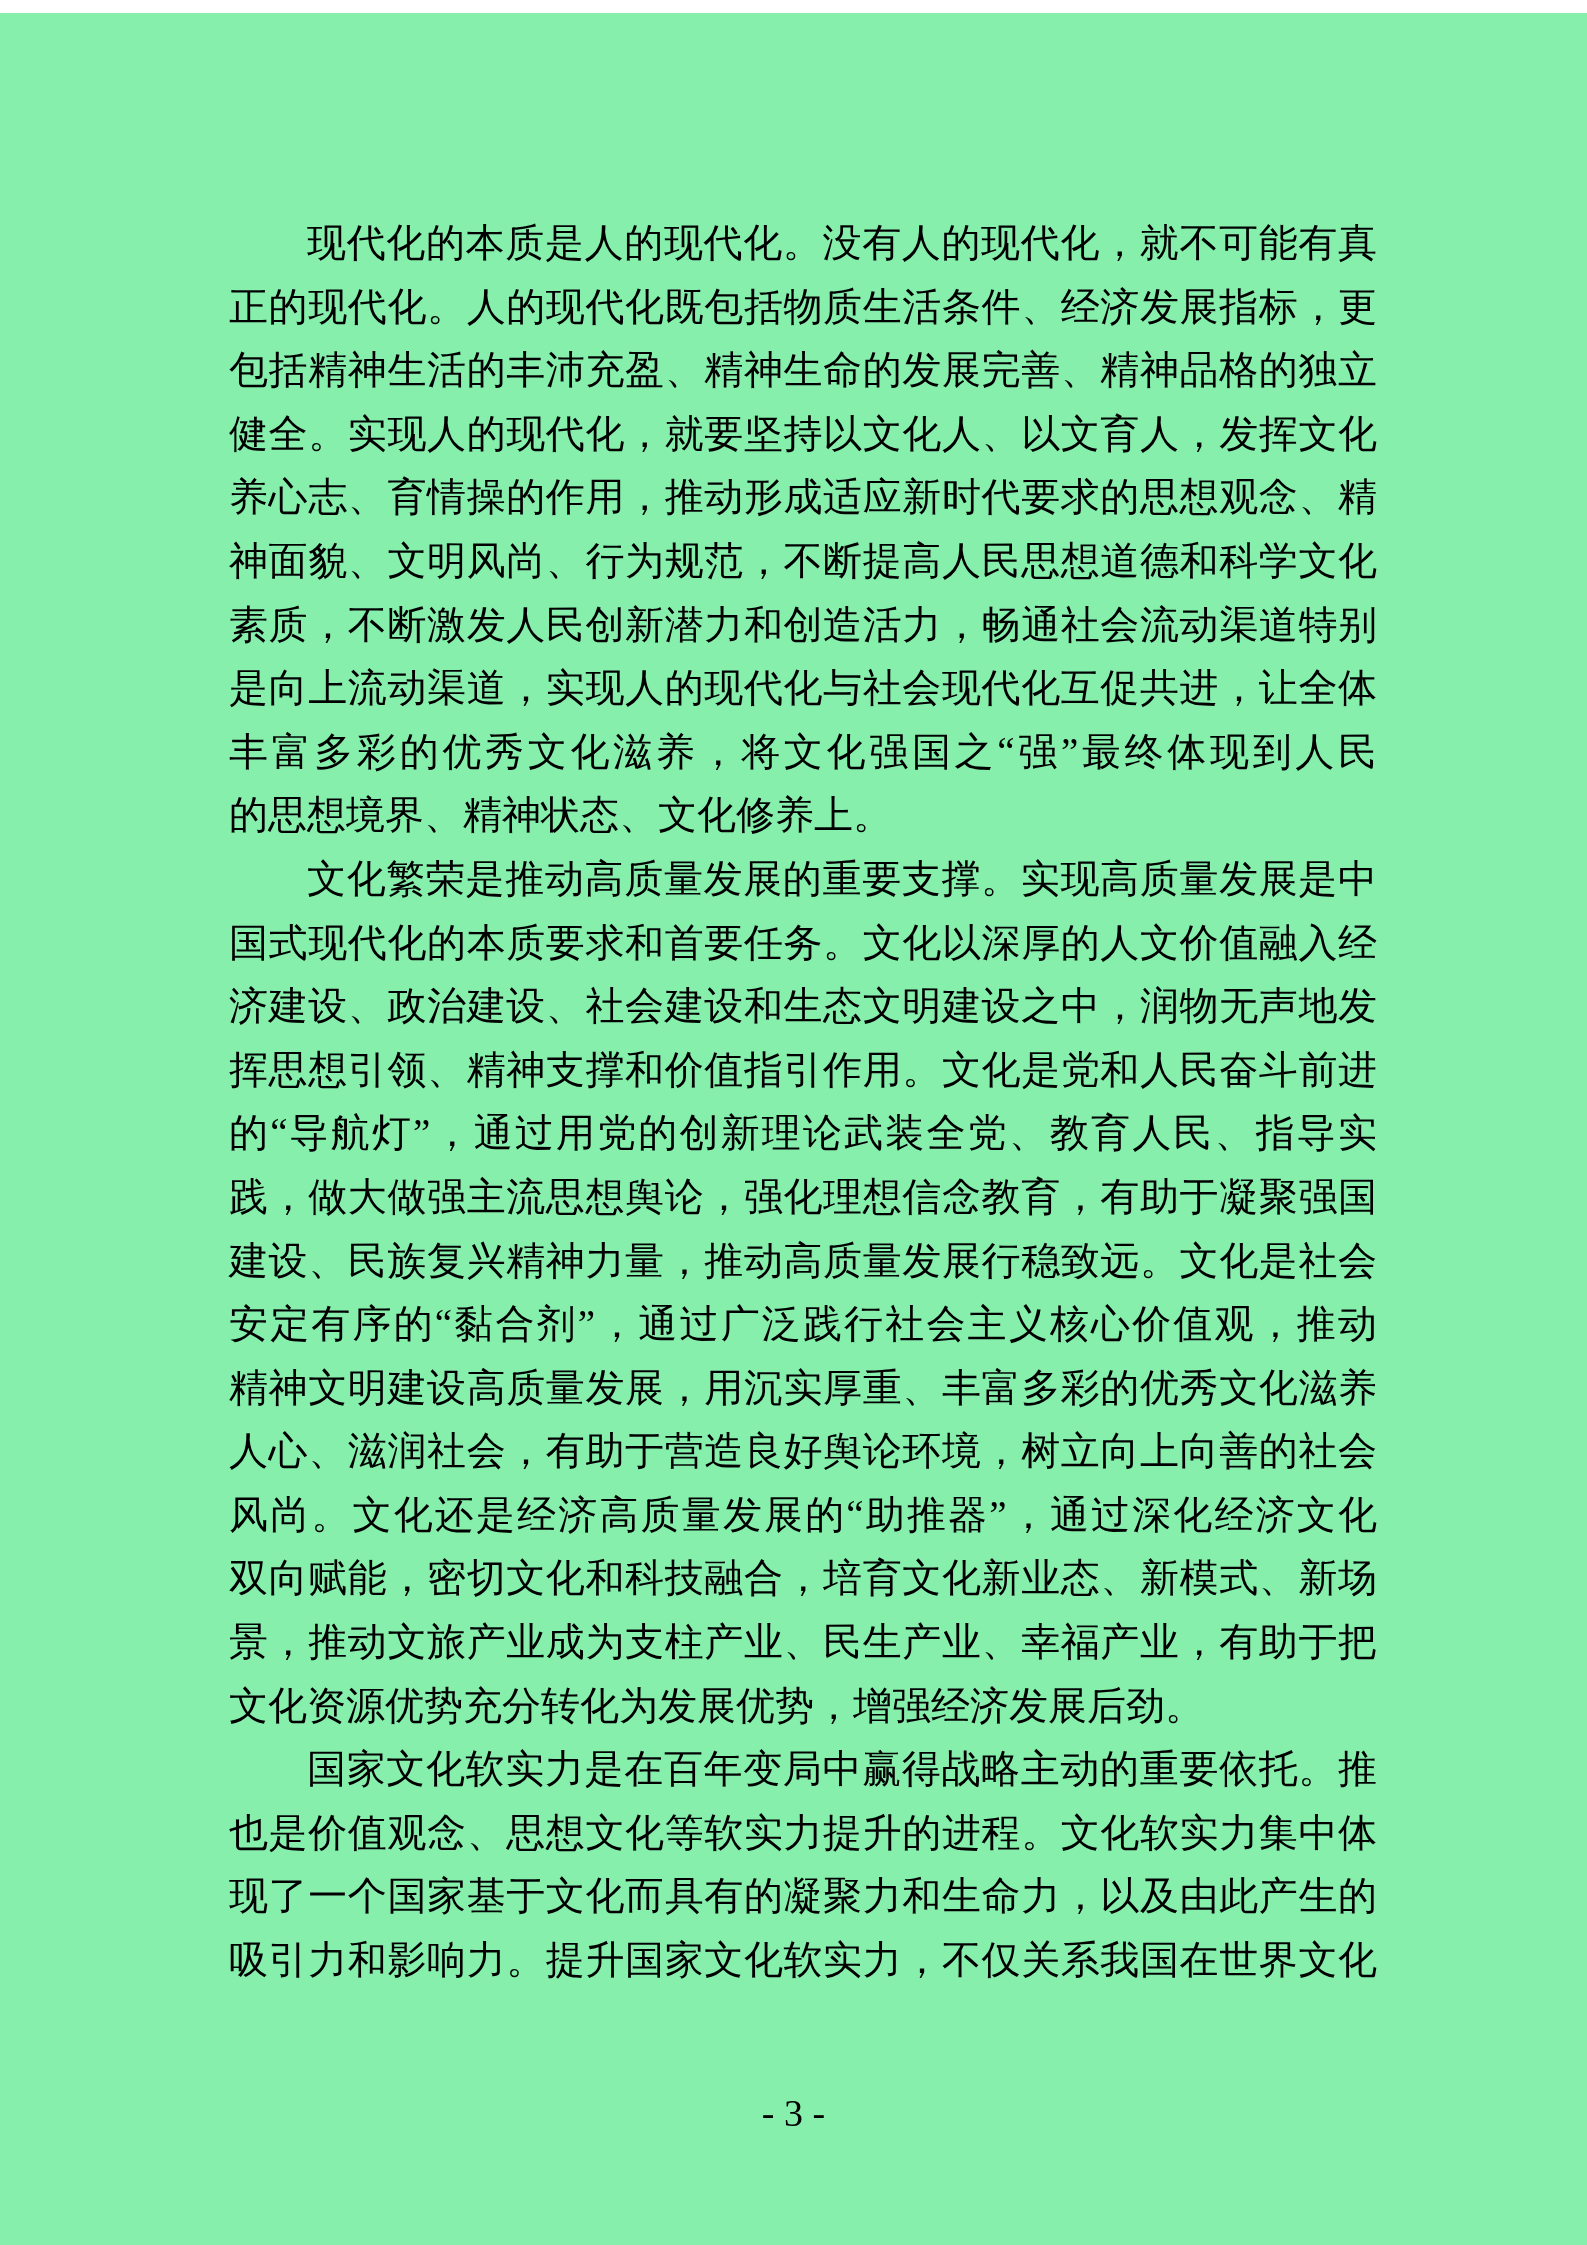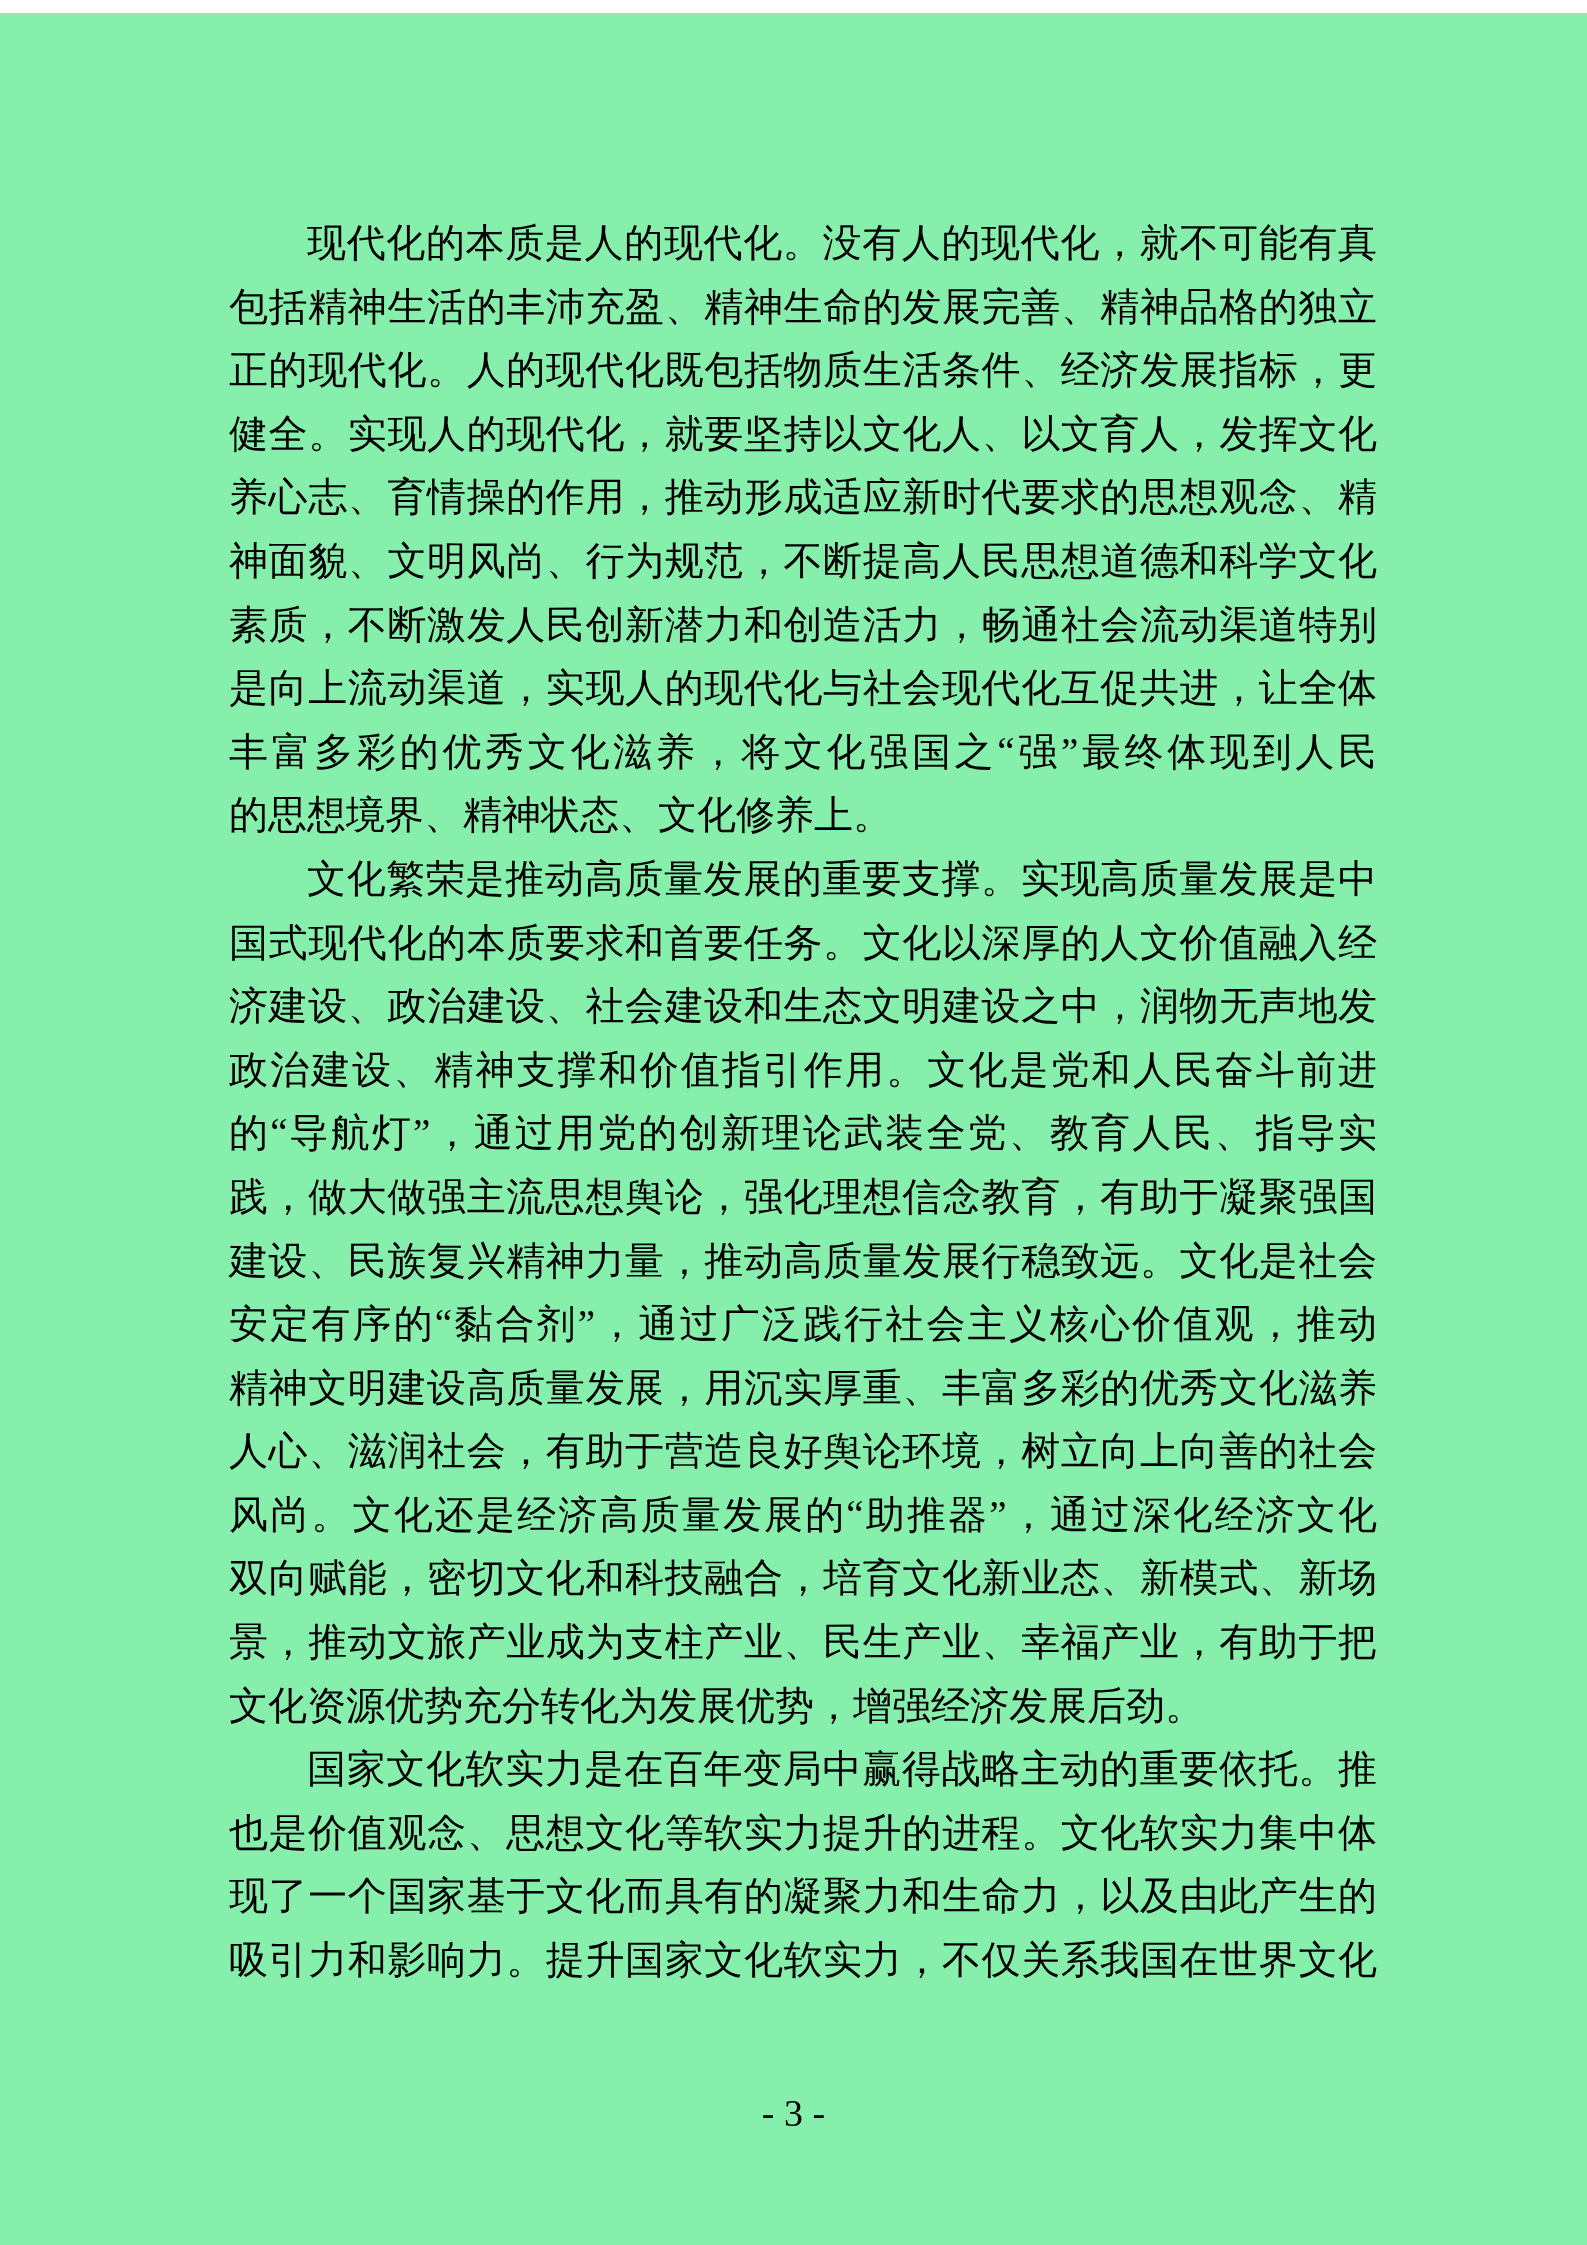--- a/index.html
+++ b/index.html
@@ -62,35 +62,35 @@
     font-family: "Liberation Serif", serif;
   }
 </style>
 </head>
 <body>
 
 <div class="page">
   <div class="text-block">
       <div class="paragraph">
         <div class="line first">现代化的本质是人的现代化。没有人的现代化，就不可能有真</div>
+        <div class="line">正的现代化。人的现代化既包括物质生活条件、经济发展指标，更</div>
         <div class="line">包括精神生活的丰沛充盈、精神生命的发展完善、精神品格的独立</div>
-        <div class="line">正的现代化。人的现代化既包括物质生活条件、经济发展指标，更</div>
         <div class="line">健全。实现人的现代化，就要坚持以文化人、以文育人，发挥文化</div>
         <div class="line">养心志、育情操的作用，推动形成适应新时代要求的思想观念、精</div>
         <div class="line">神面貌、文明风尚、行为规范，不断提高人民思想道德和科学文化</div>
         <div class="line">素质，不断激发人民创新潜力和创造活力，畅通社会流动渠道特别</div>
         <div class="line">是向上流动渠道，实现人的现代化与社会现代化互促共进，让全体</div>
         <div class="line">丰富多彩的优秀文化滋养，将文化强国之“强”最终体现到人民</div>
         <div class="line short">的思想境界、精神状态、文化修养上。</div>
       </div>
       <div class="paragraph">
         <div class="line first">文化繁荣是推动高质量发展的重要支撑。实现高质量发展是中</div>
         <div class="line">国式现代化的本质要求和首要任务。文化以深厚的人文价值融入经</div>
         <div class="line">济建设、政治建设、社会建设和生态文明建设之中，润物无声地发</div>
-        <div class="line">政治建设、精神支撑和价值指引作用。文化是党和人民奋斗前进</div>
+        <div class="line">挥思想引领、精神支撑和价值指引作用。文化是党和人民奋斗前进</div>
         <div class="line">的“导航灯”，通过用党的创新理论武装全党、教育人民、指导实</div>
         <div class="line">践，做大做强主流思想舆论，强化理想信念教育，有助于凝聚强国</div>
         <div class="line">建设、民族复兴精神力量，推动高质量发展行稳致远。文化是社会</div>
         <div class="line">安定有序的“黏合剂”，通过广泛践行社会主义核心价值观，推动</div>
         <div class="line">精神文明建设高质量发展，用沉实厚重、丰富多彩的优秀文化滋养</div>
         <div class="line">人心、滋润社会，有助于营造良好舆论环境，树立向上向善的社会</div>
         <div class="line">风尚。文化还是经济高质量发展的“助推器”，通过深化经济文化</div>
         <div class="line">双向赋能，密切文化和科技融合，培育文化新业态、新模式、新场</div>
         <div class="line">景，推动文旅产业成为支柱产业、民生产业、幸福产业，有助于把</div>
         <div class="line short">文化资源优势充分转化为发展优势，增强经济发展后劲。</div>

